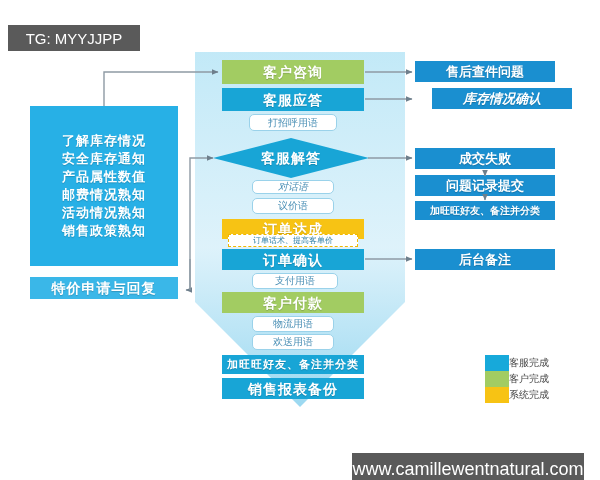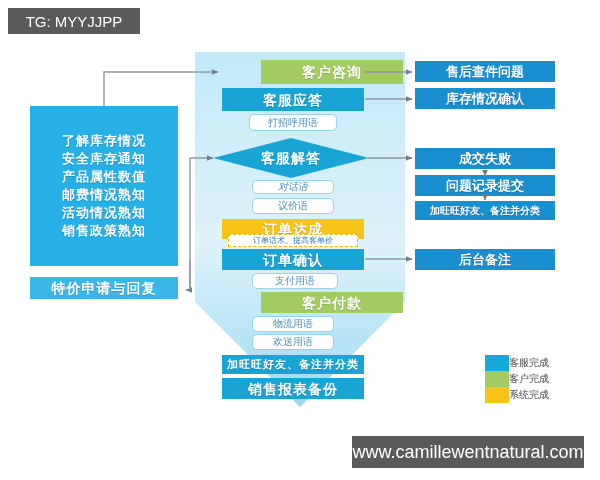--- a/index.html
+++ b/index.html
@@ -10,21 +10,21 @@
   }
   #stage{position:absolute;left:0;top:0;width:600px;height:480px;}
   .funnel-bg{position:absolute;left:195px;top:52px;width:210px;height:355px;z-index:0;}
 
   
   .bx{position:absolute;display:flex;align-items:center;justify-content:center;
       text-align:center;box-sizing:border-box;line-height:1;}
   .big{font-size:14px;font-weight:bold;color:#ffffff;letter-spacing:1px;
        text-shadow:0 1px 1px rgba(0,0,0,.18);}
   .blue{background:#18a5d6;}
-  .green{background:#a2cc62;margin-left:39px;}
+  .green{background:#a2cc62;}
   .yellow{background:#f7c314;}
   .small{font-size:10px;color:#4a8fb5;background:#ffffff;border:1px solid #9ad2ea;
          border-radius:5px;}
   .dashed{font-size:8px;color:#2f7fa5;background:#ffffff;border:1px dashed #f0b800;}
   .rbox{font-size:13px;font-weight:bold;color:#ffffff;background:#1a8fd0;
         text-shadow:0 1px 1px rgba(0,0,0,.2);}
   .rbox.sm{font-size:10px;letter-spacing:0;}
 
   
   #left-panel{position:absolute;left:30px;top:106px;width:148px;height:160px;
@@ -36,21 +36,21 @@
     background:#3ab7e8;}
 
   
   #legend{position:absolute;left:485px;top:355px;width:105px;}
   .lg-row{display:flex;align-items:center;height:16px;}
   .sw{width:24px;height:16px;display:block;}
   .lg-tx{font-size:10px;color:#444;}
 
   
   .wm{position:absolute;background:#5a5a5a;color:#ffffff;display:flex;
-      align-items:center;justify-content:center;font-family:"Liberation Sans",sans-serif;}
+      align-items:center;justify-content:center;font-family:"Liberation Sans",sans-serif;margin-top:17px;}
   #wm-top{left:8px;top:8px;width:132px;height:26px;font-size:15px;}
   #wm-bottom{left:352px;top:436px;width:232px;height:32px;font-size:18px;}
 
   svg.conn{position:absolute;left:0;top:0;width:600px;height:480px;
            pointer-events:none;z-index:5;}
 </style>
 </head>
 <body>
 
 <div id="stage">
@@ -138,21 +138,21 @@
   <div class="bx small" style="left:252px;top:316px;width:82px;height:16px;">物流用语</div>
 
   <div class="bx small" style="left:252px;top:334px;width:82px;height:16px;">欢送用语</div>
 
   <div class="bx blue big" style="left:222px;top:355px;width:142px;height:19px;font-size:11px;">加旺旺好友、备注并分类</div>
 
   <div class="bx blue big" style="left:222px;top:378px;width:142px;height:21px;">销售报表备份</div>
 
   <div class="bx rbox" style="left:415px;top:61px;width:140px;height:21px;">售后查件问题</div>
 
-  <div class="bx rbox" style="left:415px;top:88px;width:140px;height:21px;">库存情况确认</div>
+  <div class="bx rbox" style="left:432px;top:88px;width:140px;height:21px;font-style:italic;">库存情况确认</div>
 
   <div class="bx rbox" style="left:415px;top:148px;width:140px;height:21px;">成交失败</div>
 
   <div class="bx rbox" style="left:415px;top:175px;width:140px;height:21px;">问题记录提交</div>
 
   <div class="bx rbox sm" style="left:415px;top:201px;width:140px;height:19px;">加旺旺好友、备注并分类</div>
 
   <div class="bx rbox" style="left:415px;top:249px;width:140px;height:21px;">后台备注</div>
 
   <div id="legend">

